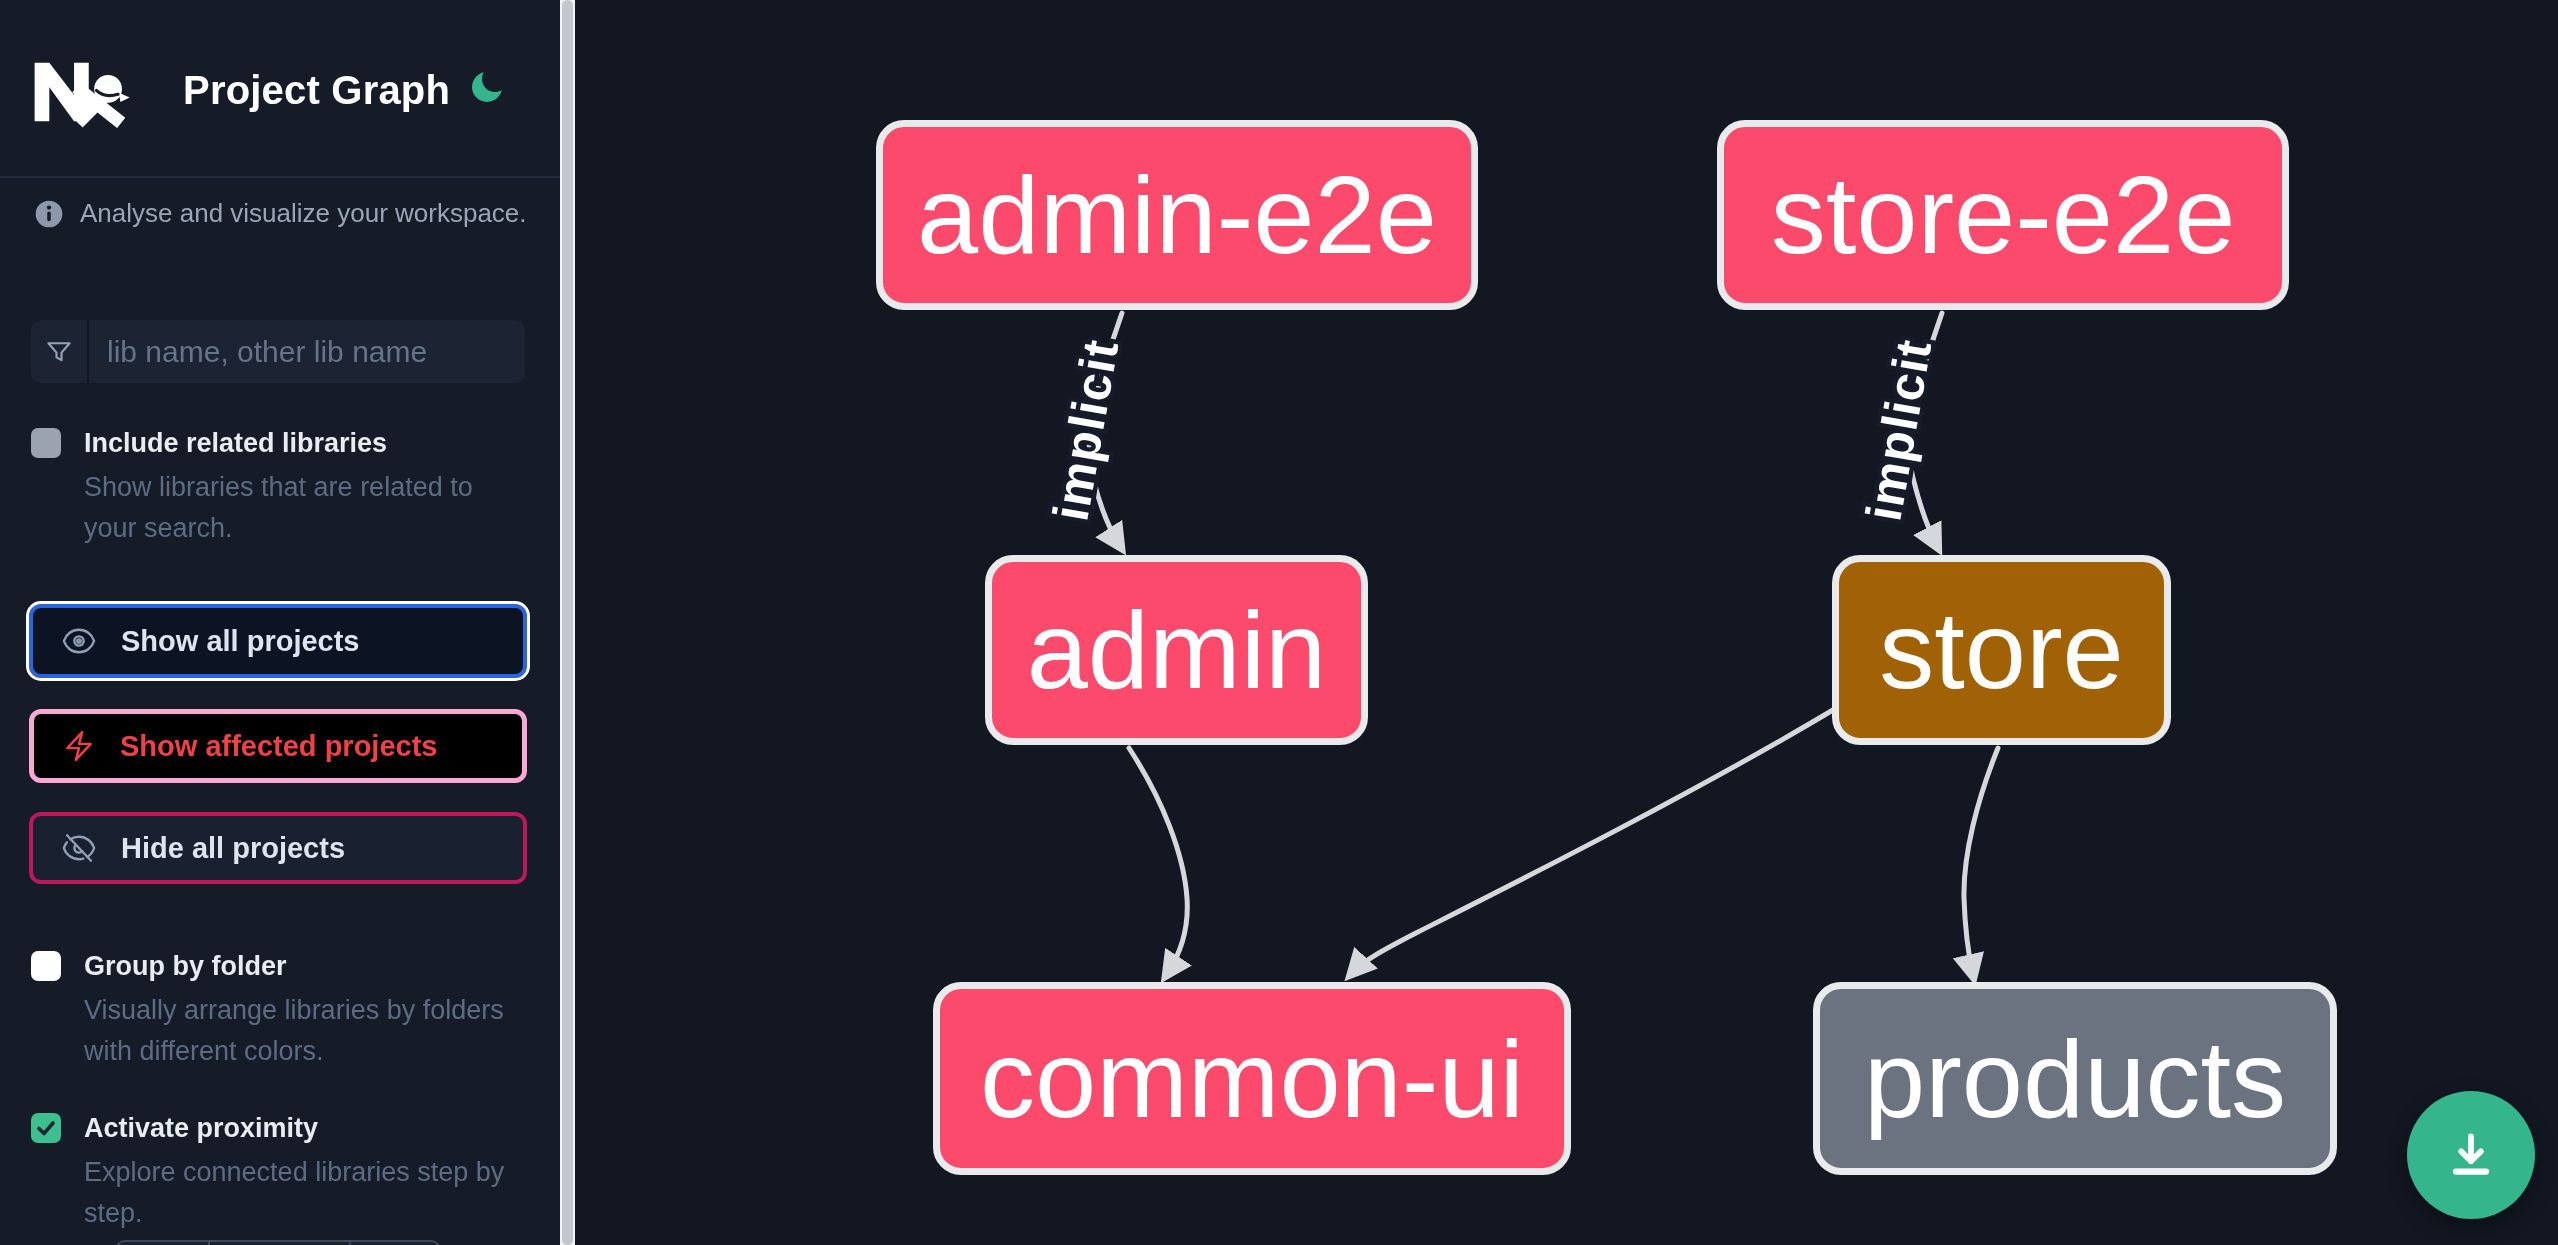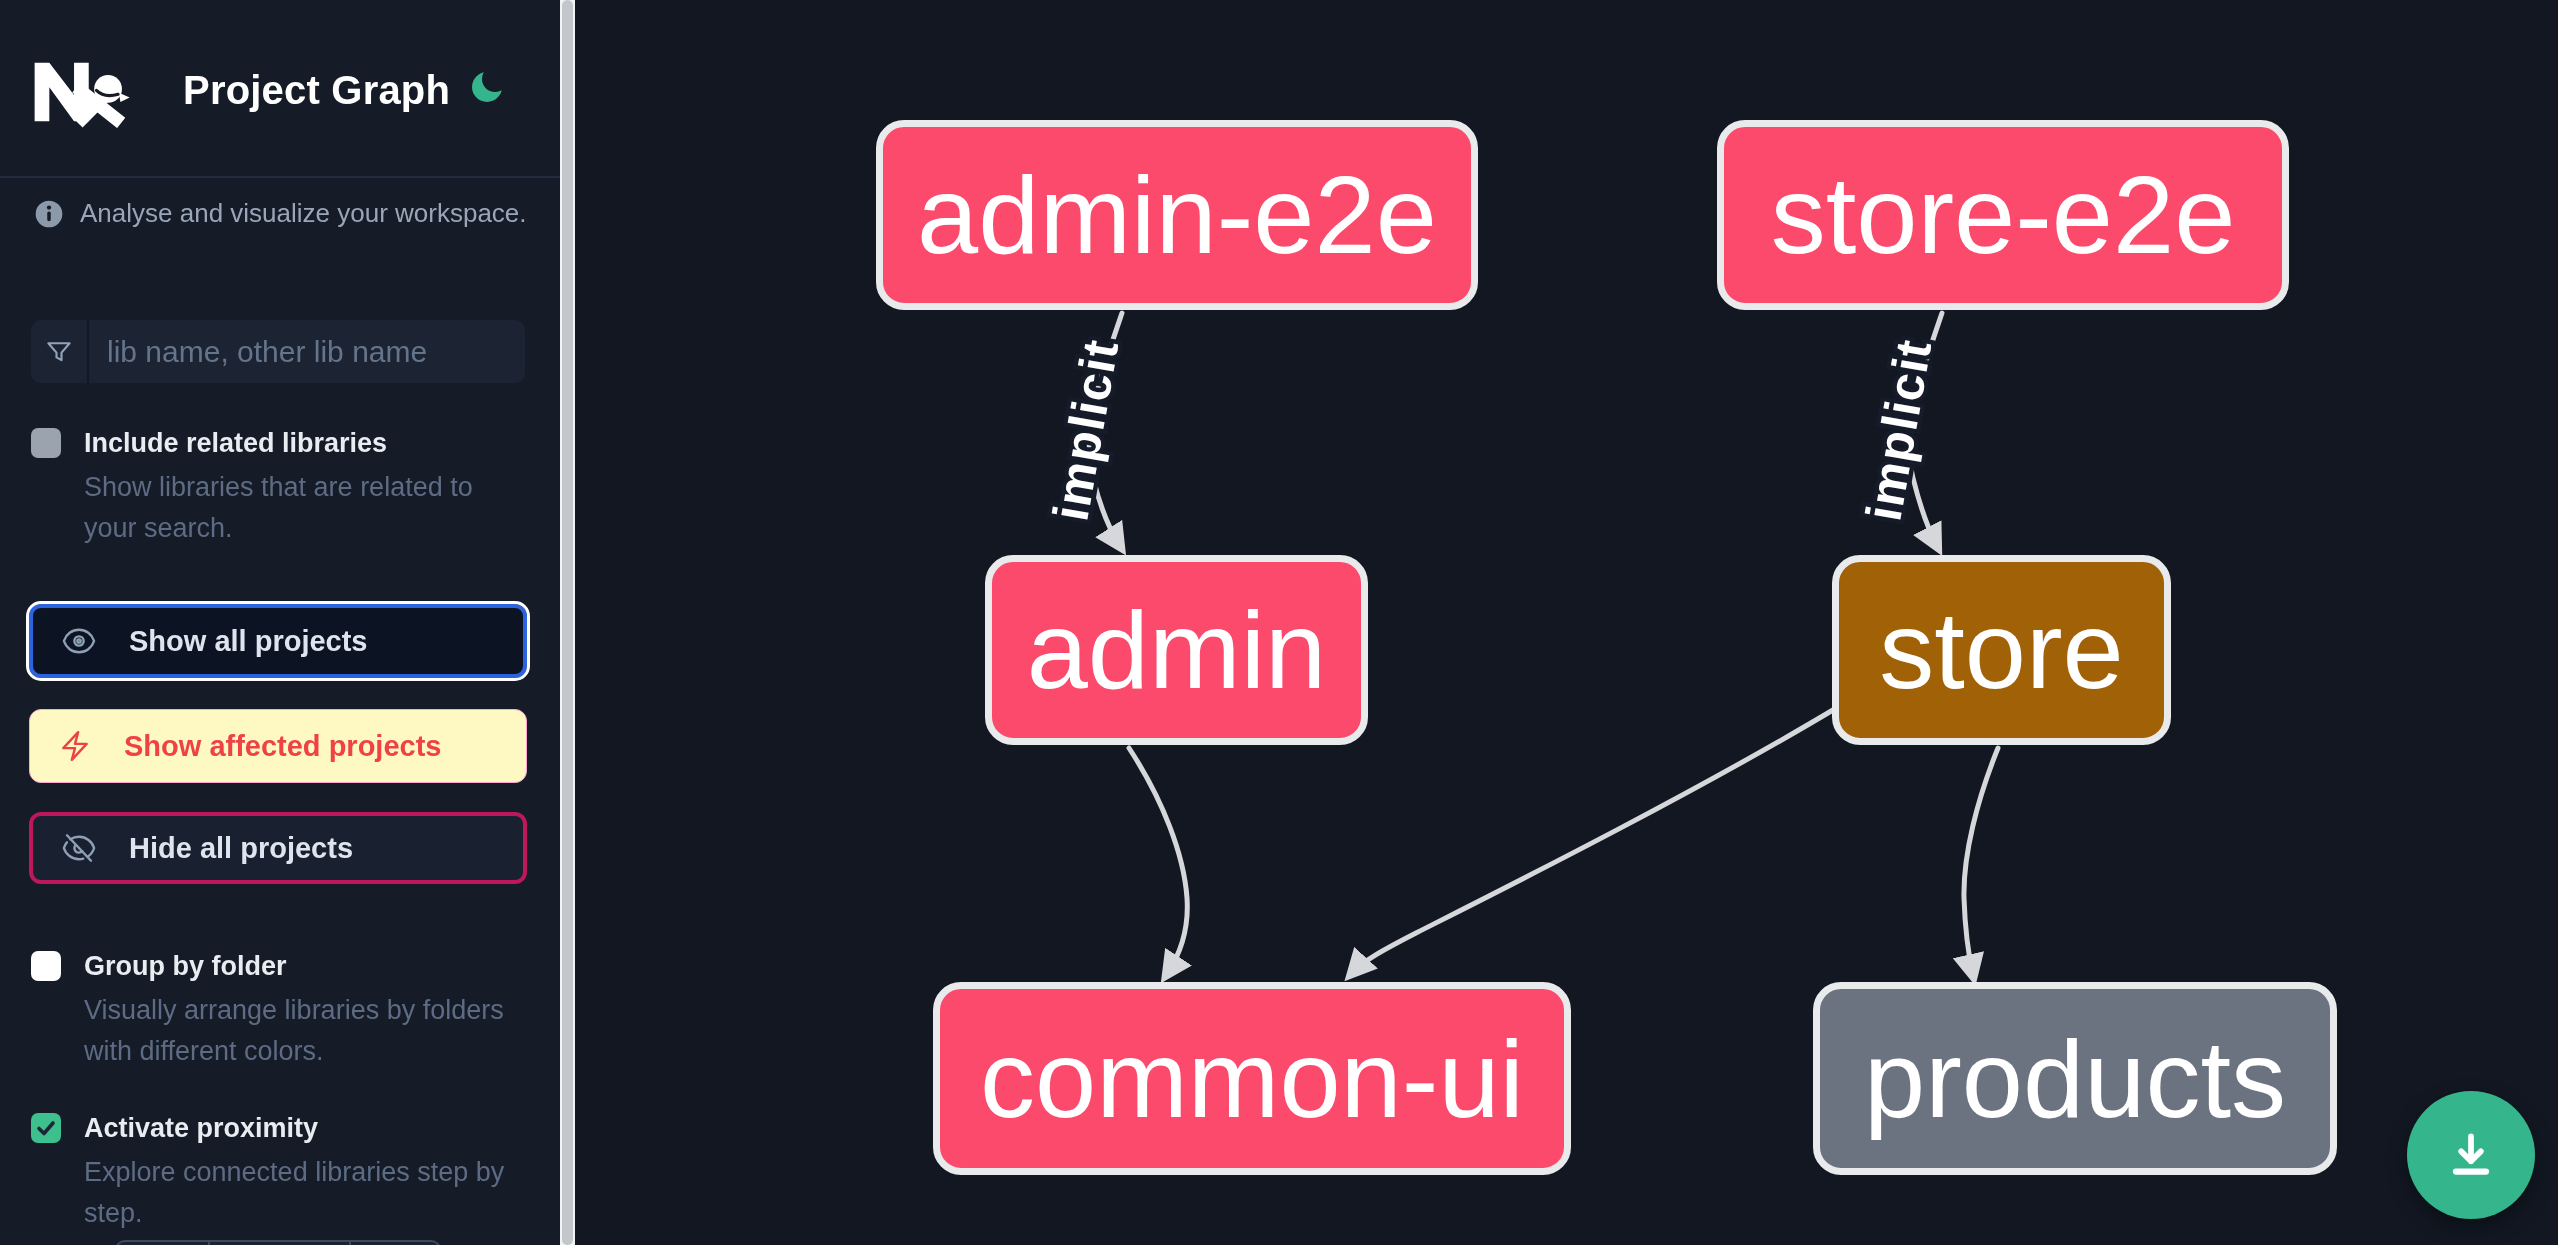--- a/index.html
+++ b/index.html
@@ -29,24 +29,24 @@
 
   .toggle{position:absolute;left:31px;width:500px;}
   .cb{position:absolute;left:0;top:2px;width:30px;height:30px;border-radius:7px;display:flex;align-items:center;justify-content:center;}
   .t-label{position:absolute;left:53px;top:0;font-size:27px;font-weight:700;color:#e9edf2;line-height:34px;}
   .t-desc{position:absolute;left:53px;font-size:27px;color:#5d6c84;line-height:41px;}
   #toggle-0{top:426px;} #toggle-0 .t-desc{top:41px;width:440px;}
   #toggle-1{top:949px;} #toggle-1 .t-desc{top:41px;width:420px;}
   #toggle-2{top:1111px;} #toggle-2 .t-desc{top:41px;width:430px;}
 
   .action-btn{position:absolute;left:29px;width:498px;box-sizing:border-box;display:flex;align-items:center;
-    gap:32px;padding:0 0 0 28px;font-family:"Liberation Sans",sans-serif;font-size:29px;font-weight:700;
+    gap:24px;padding:0 0 0 28px;font-family:"Liberation Sans",sans-serif;font-size:29px;font-weight:700;
     border-radius:12px;cursor:pointer;text-align:left;}
   #btn-show-all{top:604px;height:74px;background:#0c1424;border:4px solid #2c63df;outline:3px solid #ffffff;color:#dfe5ee;}
-  #btn-show-affected{top:709px;height:74px;background:#fef9c3;border:1px solid #f9a8d4;color:#ee4247;}
+  #btn-show-affected{top:709px;height:74px;background:#000000;border:5px solid #f9a8d4;color:#ee4247;}
   #btn-hide-all{top:812px;height:72px;background:#192130;border:4px solid #be185d;color:#dfe5ee;}
   .action-btn svg{flex:none;}
 
   .stepper{position:absolute;left:115px;top:1240px;width:326px;height:14px;box-sizing:border-box;
     background:#1b2331;border:2px solid #3e495c;border-radius:10px 10px 0 0;}
   .stepper .sep{position:absolute;top:0;width:2px;height:12px;background:#3e495c;}
 
   .sb-scrollbar{position:absolute;left:560px;top:0;width:15px;height:1245px;background:#f2f3f5;}
   .sb-scrollbar .thumb{position:absolute;left:2px;top:0;width:11px;height:1245px;background:#c3c6cb;border-radius:6px;}
 

